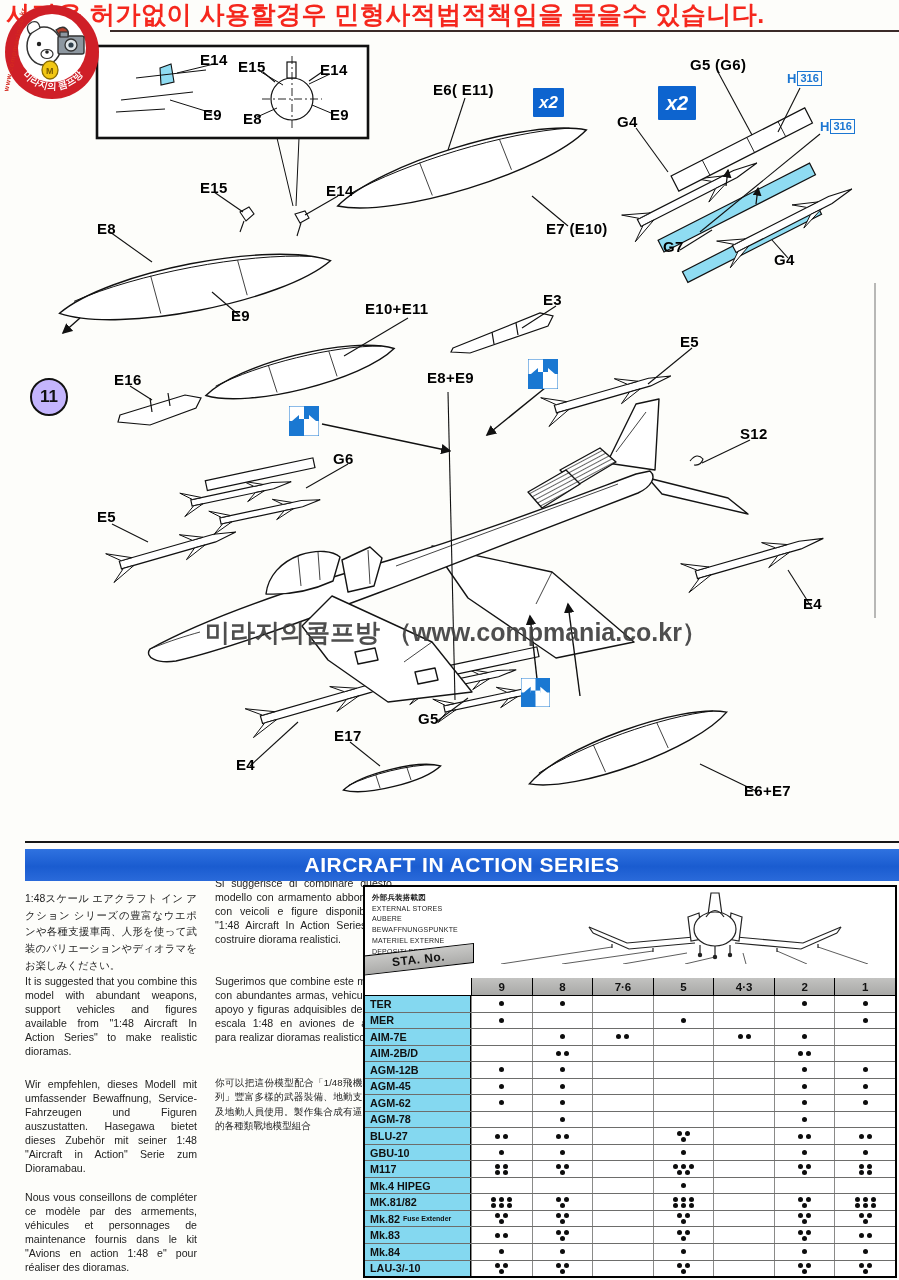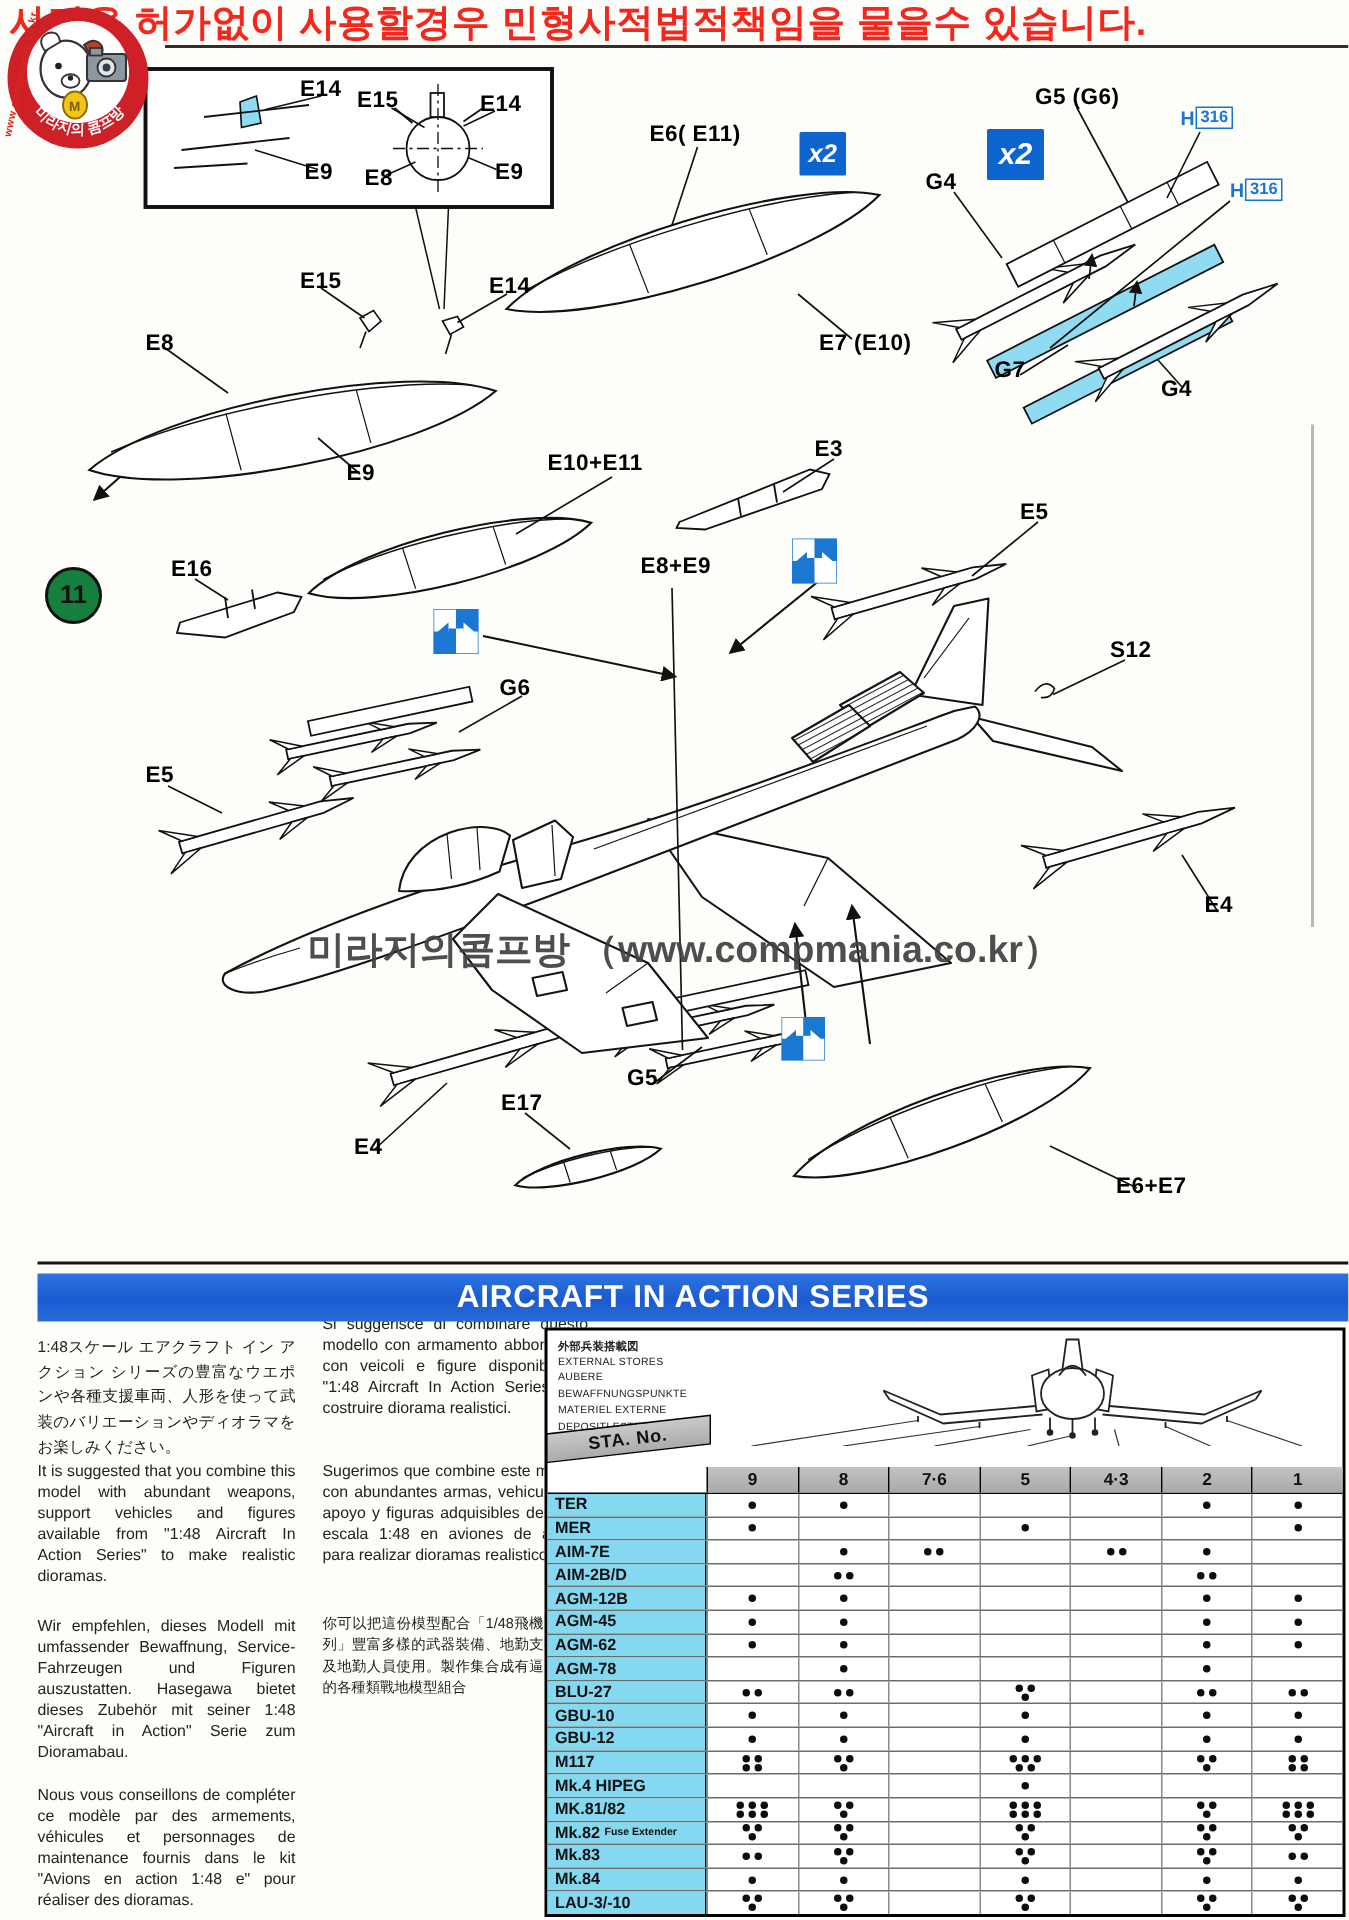--- a/index.html
+++ b/index.html
@@ -17,21 +17,21 @@
   .logo-side-text{
     position:absolute;left:-28px;top:46px;z-index:51;transform:rotate(-78deg);
     font-size:7px;color:#d42a20;font-weight:700;letter-spacing:.5px;
   }
   
   #art{position:absolute;left:0;top:0;z-index:1;}
   #labels-layer{position:absolute;left:0;top:0;width:899px;height:840px;z-index:10;pointer-events:none;}
   .part-label{position:absolute;font-weight:700;font-size:15px;color:#000;white-space:nowrap;letter-spacing:.3px;}
   .step-circle{
     position:absolute;left:30px;top:378px;width:34px;height:34px;border:2.5px solid #111;border-radius:50%;
-    display:flex;align-items:center;justify-content:center;font-weight:700;font-size:17px;background:#15803d;z-index:10;
+    display:flex;align-items:center;justify-content:center;font-weight:700;font-size:17px;background:#c4b5fd;z-index:10;
   }
   .h-label{position:absolute;color:#1b76d2;font-weight:700;font-size:13px;white-space:nowrap;display:flex;align-items:center;gap:1px;z-index:10;}
   .h-label .hbox{border:1.5px solid #1b76d2;padding:0 2px;font-size:11px;line-height:13px;}
   .x2-badge{
     position:absolute;background:#0d64cf;color:#fff;display:flex;align-items:center;justify-content:center;
     font-weight:700;font-style:italic;z-index:10;border-radius:1px;
   }
   .sym-badge{position:absolute;z-index:10;}
   .center-watermark{
     position:absolute;left:205px;top:616px;z-index:20;font-size:25px;font-weight:700;color:#404040;
@@ -722,52 +722,20 @@
           </div>
         </div>
         <div class="t-cell">
           <div class="dotrow">
             <div class="dot"></div>
           </div>
         </div>
       </div>
       <div class="t-row">
         <div class="t-label">
-          <span>GBU-12</span>
-        </div>
-        <div class="t-cell">
-          <div class="dotrow">
-            <div class="dot"></div>
-          </div>
-        </div>
-        <div class="t-cell">
-          <div class="dotrow">
-            <div class="dot"></div>
-          </div>
-        </div>
-        <div class="t-cell"></div>
-        <div class="t-cell">
-          <div class="dotrow">
-            <div class="dot"></div>
-          </div>
-        </div>
-        <div class="t-cell"></div>
-        <div class="t-cell">
-          <div class="dotrow">
-            <div class="dot"></div>
-          </div>
-        </div>
-        <div class="t-cell">
-          <div class="dotrow">
-            <div class="dot"></div>
-          </div>
-        </div>
-      </div>
-      <div class="t-row">
-        <div class="t-label">
           <span>M117</span>
         </div>
         <div class="t-cell">
           <div class="dotrow">
             <div class="dot"></div>
             <div class="dot"></div>
           </div>
           <div class="dotrow">
             <div class="dot"></div>
             <div class="dot"></div>

